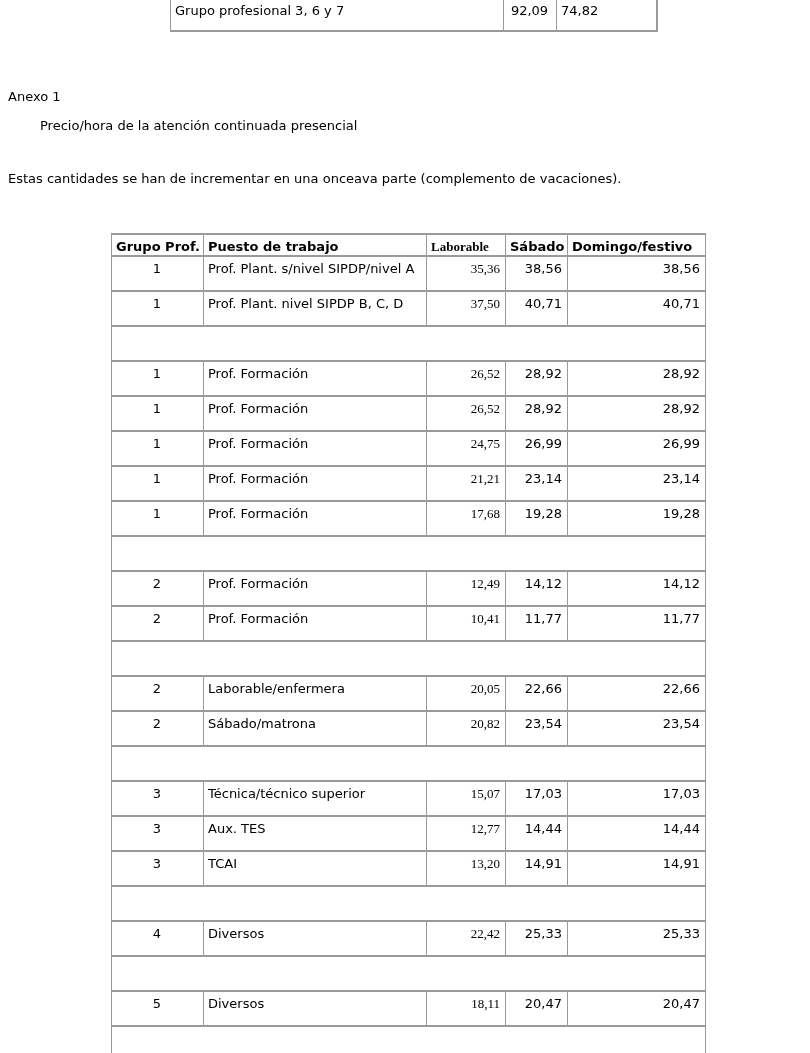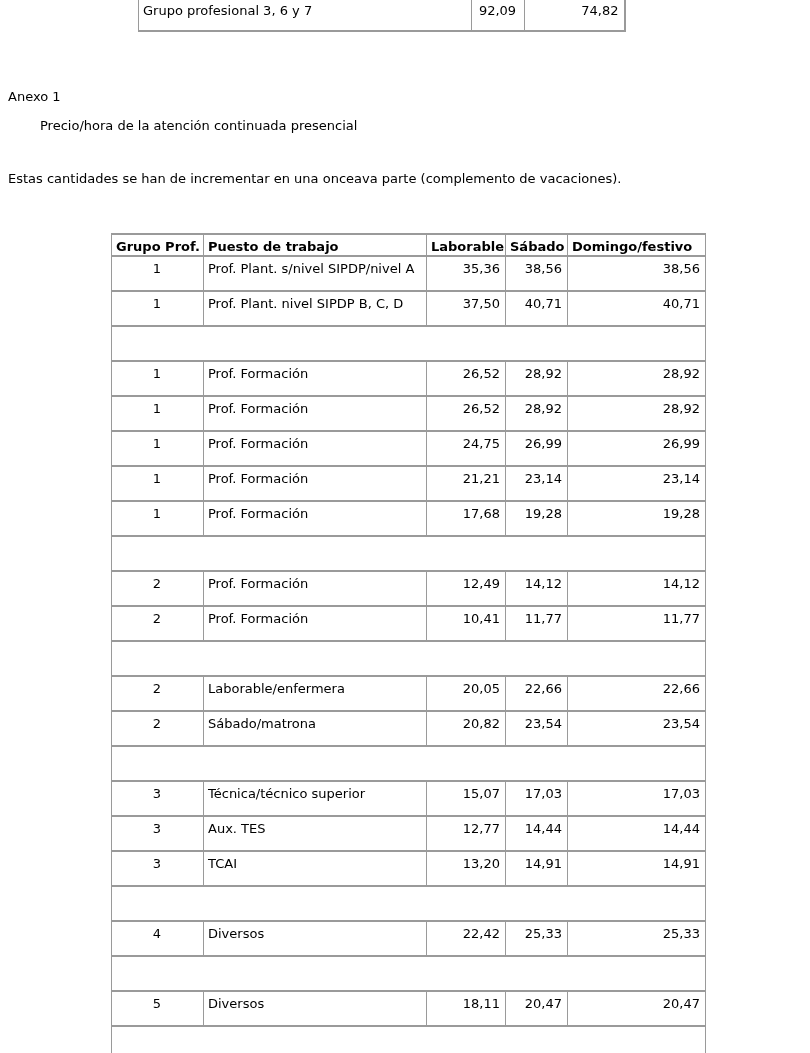--- a/index.html
+++ b/index.html
@@ -17,52 +17,52 @@
   table { border-collapse: collapse; table-layout: fixed; }
   th, td {
     font-size: 13px;
     line-height: 16px;
     white-space: nowrap;
     overflow: hidden;
     vertical-align: top;
   }
 
   
-  .fragment-table { position: absolute; left: 138px; top: 0; }
+  .fragment-table { position: absolute; left: 170px; top: 0; }
   .fragment-table td {
     border-left: 1px solid #9a9a9a;
     border-bottom: 2px solid #9a9a9a;
     padding: 3px 5px 0 4px;
     height: 31px;
   }
   .fragment-table td:last-child { border-right: 2px solid #9a9a9a; }
   .frag-col-label { width: 333px; text-align: left; }
   .frag-col-v1    { width: 53px;  text-align: center; }
-  .frag-col-v2    { width: 100px; text-align: right; }
+  .frag-col-v2    { width: 100px; }
 
   
   .text-block { position: absolute; left: 8px; margin: 0; white-space: nowrap; }
   .anexo     { top: 89px; }
   .doc-title { top: 118px; margin-left: 32px; }
   .note      { top: 171px; }
 
   
   .main-table { position: absolute; left: 111px; top: 233px; width: 594px; }
   .main-table th, .main-table td {
     border: 2px solid #9a9a9a;
     border-left-width: 1px;
     border-right-width: 1px;
     padding: 4px 5px 0 4px;
   }
   .main-table th { height: 17px; font-weight: bold; text-align: left; }
   .main-table td { height: 35px; }
   .col-grupo     { width: 92px;  text-align: center; }
   th.col-grupo   { text-align: center; }
   .col-puesto    { width: 223px; text-align: left; }
-  .col-laborable { width: 79px;  text-align: right; }
+  .col-laborable { width: 79px;  text-align: right; font-family: Liberation Serif, serif; }
   th.col-laborable { text-align: left; }
   .col-sabado    { width: 62px;  text-align: right; }
   th.col-sabado  { text-align: left; margin-top: 9px; }
   .col-domingo   { width: 138px; text-align: right; }
   th.col-domingo { text-align: left; }
   .spacer-cell   { height: 35px; }
 </style>
 </head>
 <body>
 

